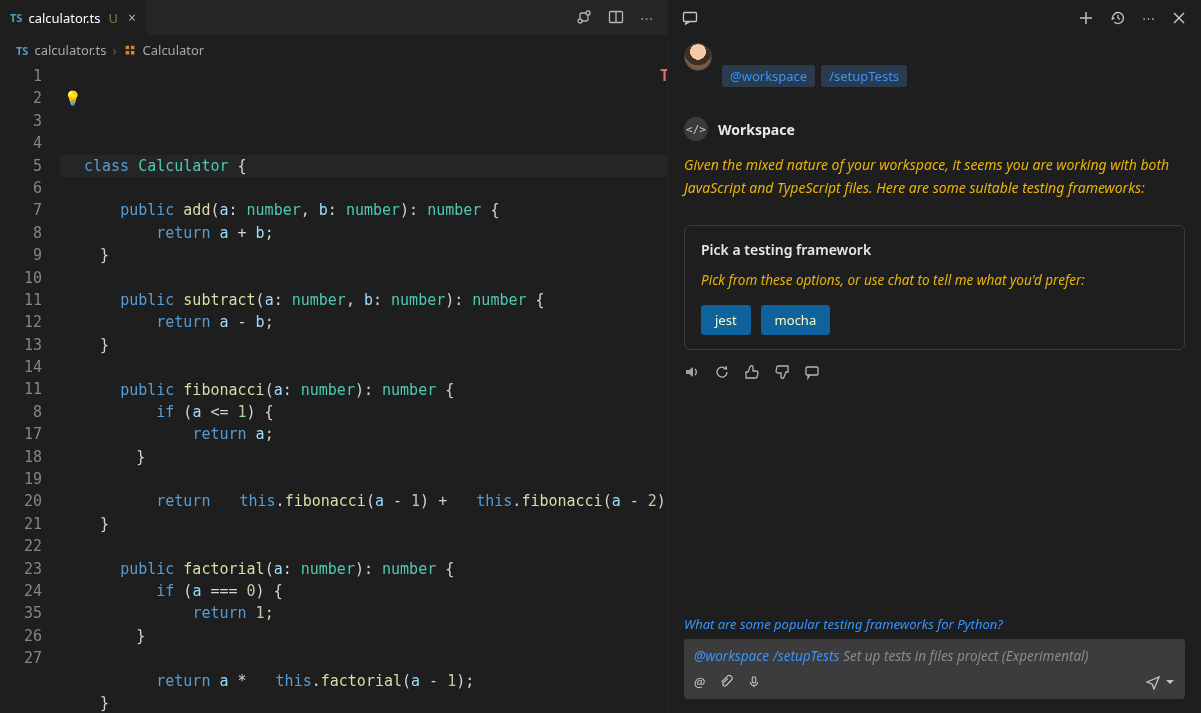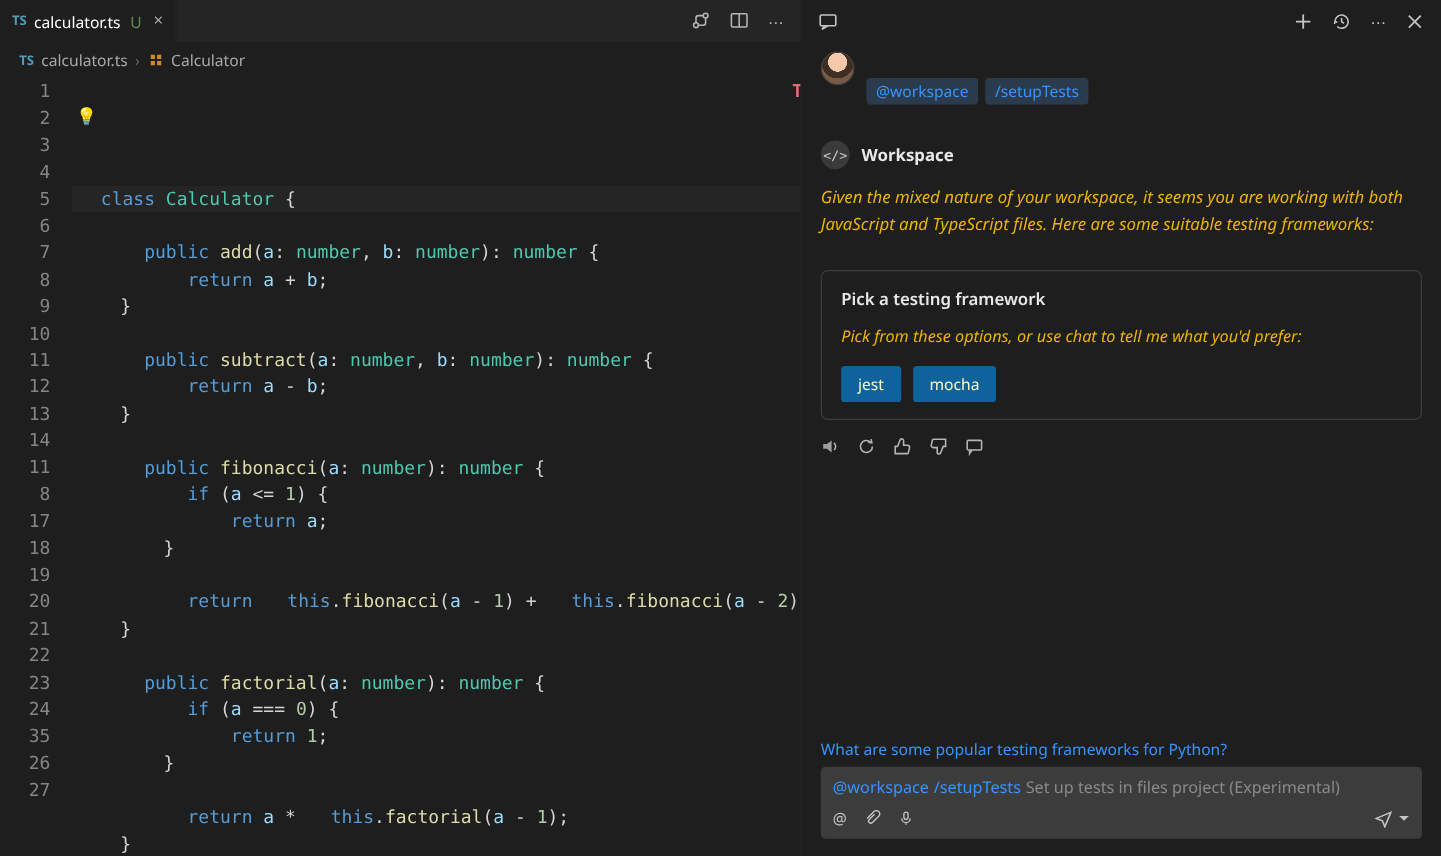--- a/index.html
+++ b/index.html
@@ -199,20 +199,21 @@
   font-size: 14px;
   margin-top: 2px;
 }
 .feedback-row span { opacity: 0.9; }
 
 .chat-footer {
   padding: 8px 16px 14px 16px;
   display: flex;
   flex-direction: column;
   gap: 6px;
+  font-style: italic;
 }
 .suggest-link { color: #3794ff; font-size: 13px; cursor: pointer; }
 .input-box {
   background: #3c3c3c;
   border-radius: 4px;
   padding: 8px 10px;
   display: flex;
   flex-direction: column;
   gap: 8px;
 }

